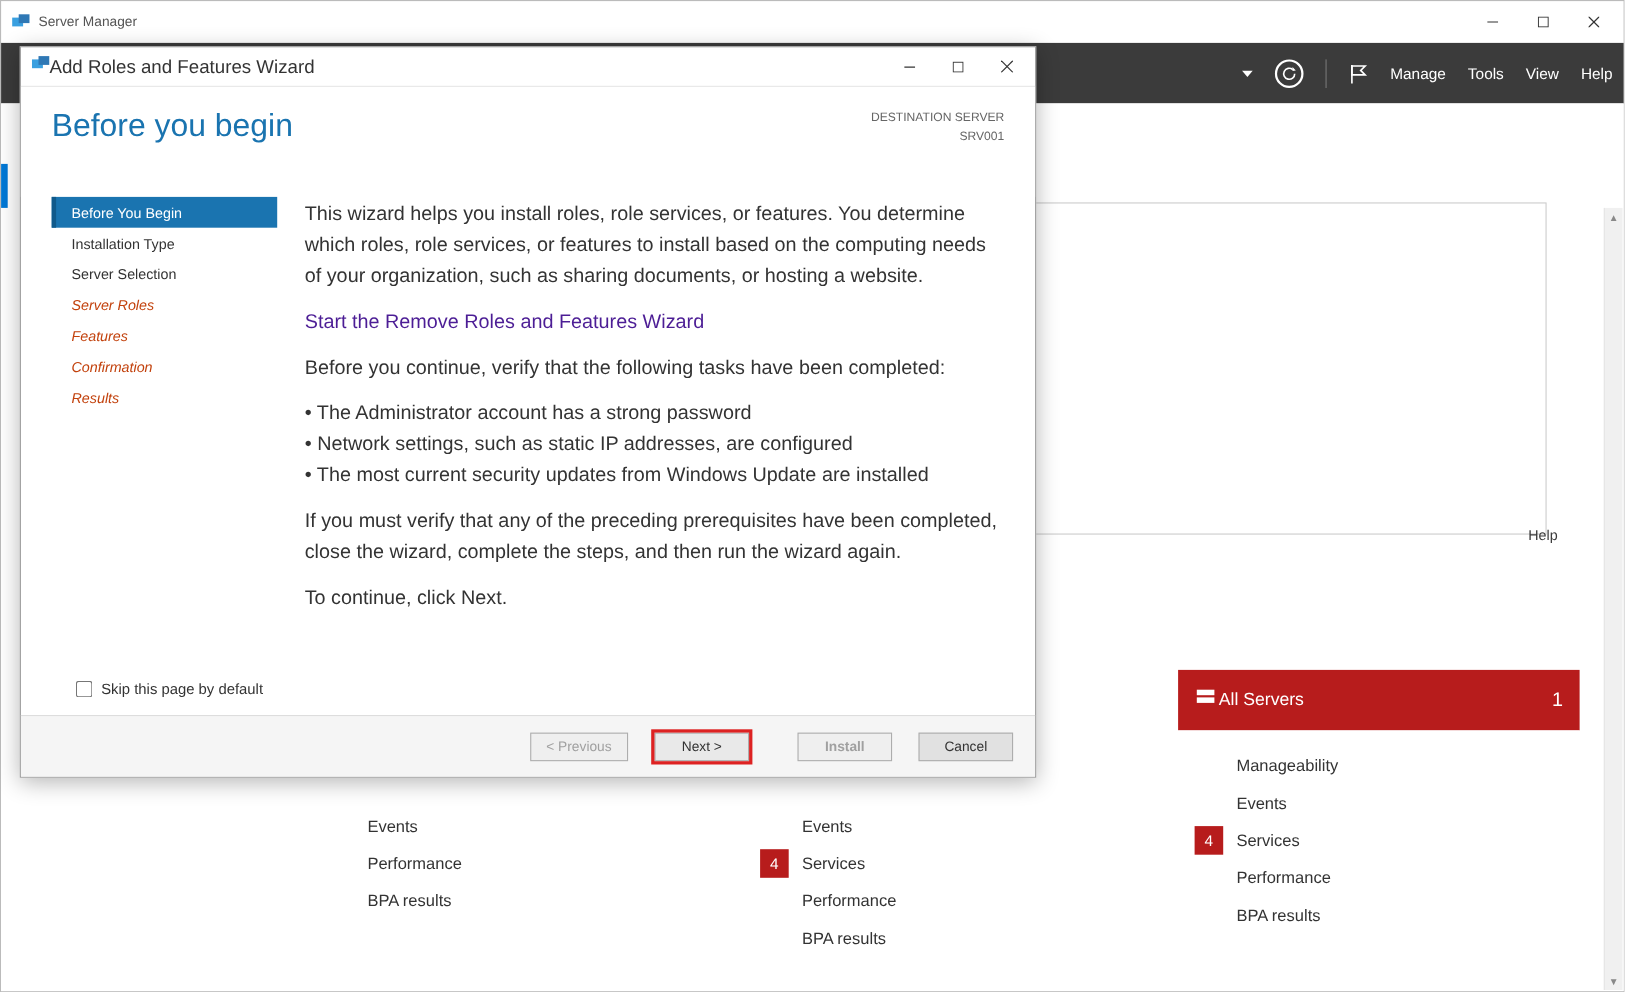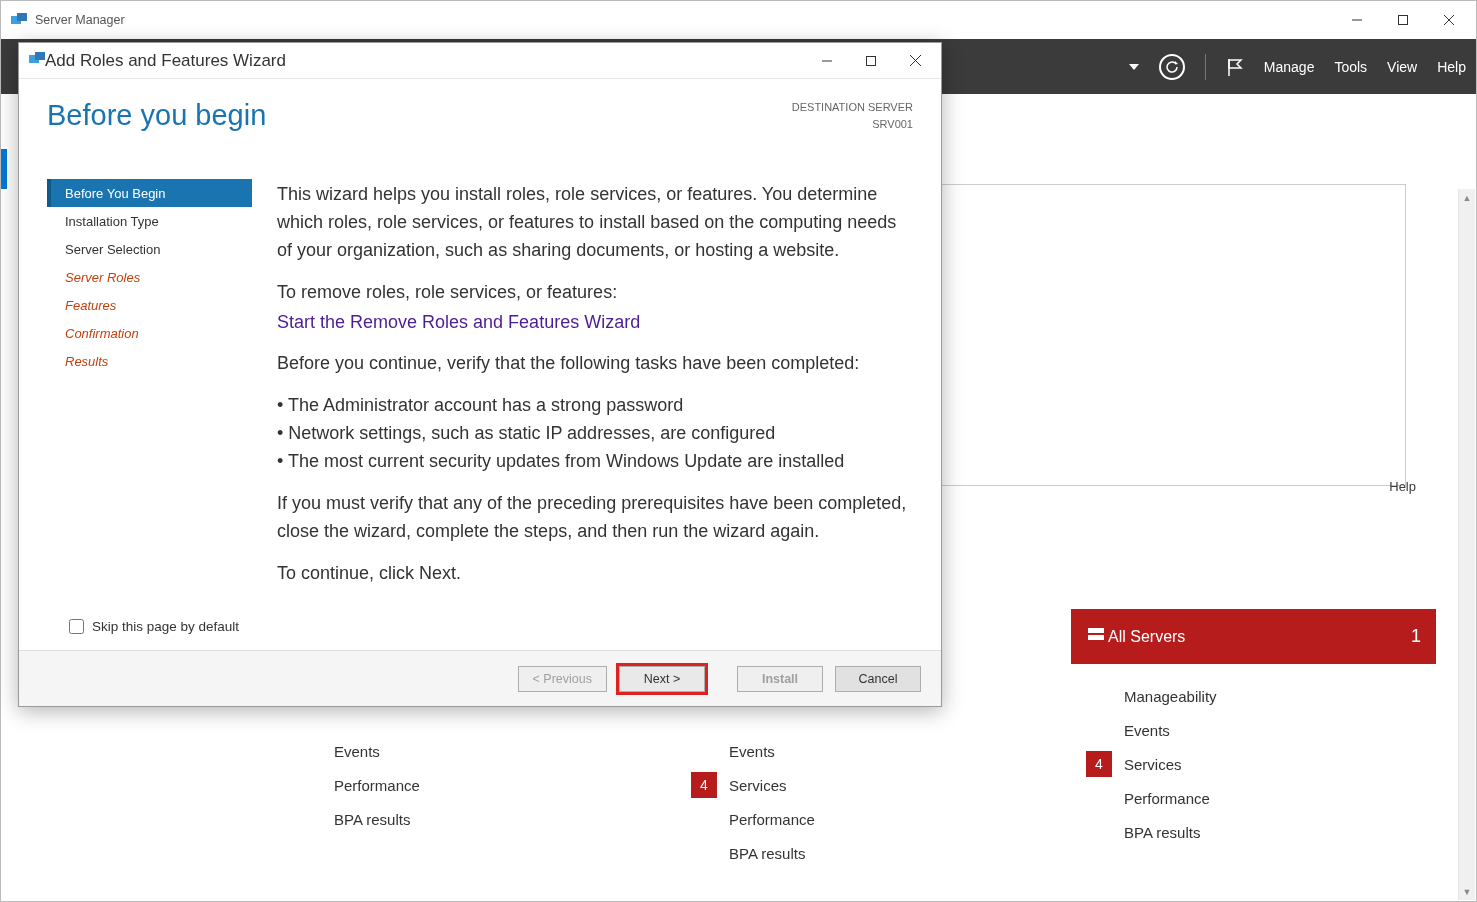--- a/index.html
+++ b/index.html
@@ -56,21 +56,21 @@
   .nav-item.disabled { color: #c2410c; font-style: italic; }
   .wizard-content { flex: 1; font-size: 18px; color: #333; line-height: 1.55; padding-left: 25px; padding-top:2px; }
   .wizard-content p { margin-bottom: 14px; }
   .wizard-content a { color: #4c1d95; text-decoration: none; }
   .wizard-content ul { list-style: none; margin-bottom: 14px; }
   .wizard-content ul li::before { content: "• "; }
 
   .skip-row { display: flex; align-items: center; gap: 8px; padding: 0 0 16px 50px; font-size: 13.5px; color: #333; }
   .skip-row input { width: 15px; height: 15px; }
 
-  .wizard-footer { height: 56px; border-top: 1px solid #ddd; background: #f5f5f5; display: flex; align-items: center; justify-content: flex-end; gap: 12px; padding: 0 20px; }
+  .wizard-footer { height: 56px; border-top: 1px solid #ddd; background: #f5f5f5; display: flex; align-items: center; justify-content: flex-end; gap: 24px; padding: 0 20px; }
   .wbtn { height: 26px; min-width: 86px; border: 1px solid #adadad; background: #e1e1e1; font-size: 12.5px; color: #333; padding: 0 14px; }
   .wbtn:disabled { color: #a0a0a0; background: #efefef; }
   .wbtn.highlight { outline: 3px solid #d22; outline-offset: 0; background: #e9e9e9; }
   .scrollbar-stub { position: absolute; right: 1px; top: 95px; width: 17px; bottom: 1px; background: #f0f0f0; border-left: 1px solid #e5e5e5; }
   .scrollbar-stub .arrow { position:absolute; left:0; right:0; height:17px; display:flex;align-items:center;justify-content:center;color:#888;font-size:9px;}
   .scrollbar-stub .up{top:0;} .scrollbar-stub .dn{bottom:0;}
 </style>
 </head>
 <body>
 
@@ -265,21 +265,20 @@
       <div class="nav-item active">Before You Begin</div>
       <div class="nav-item">Installation Type</div>
       <div class="nav-item">Server Selection</div>
       <div class="nav-item disabled">Server Roles</div>
       <div class="nav-item disabled">Features</div>
       <div class="nav-item disabled">Confirmation</div>
       <div class="nav-item disabled">Results</div>
     </div>
     <div class="wizard-content">
       <p>This wizard helps you install roles, role services, or features. You determine which roles, role services, or features to install based on the computing needs of your organization, such as sharing documents, or hosting a website.</p>
-      <p style="margin-bottom:2px;">To remove roles, role services, or features:</p>
       <p><a href="#">Start the Remove Roles and Features Wizard</a></p>
       <p>Before you continue, verify that the following tasks have been completed:</p>
       <ul>
         <li>The Administrator account has a strong password</li>
         <li>Network settings, such as static IP addresses, are configured</li>
         <li>The most current security updates from Windows Update are installed</li>
       </ul>
       <p>If you must verify that any of the preceding prerequisites have been completed, close the wizard, complete the steps, and then run the wizard again.</p>
       <p>To continue, click Next.</p>
     </div>

